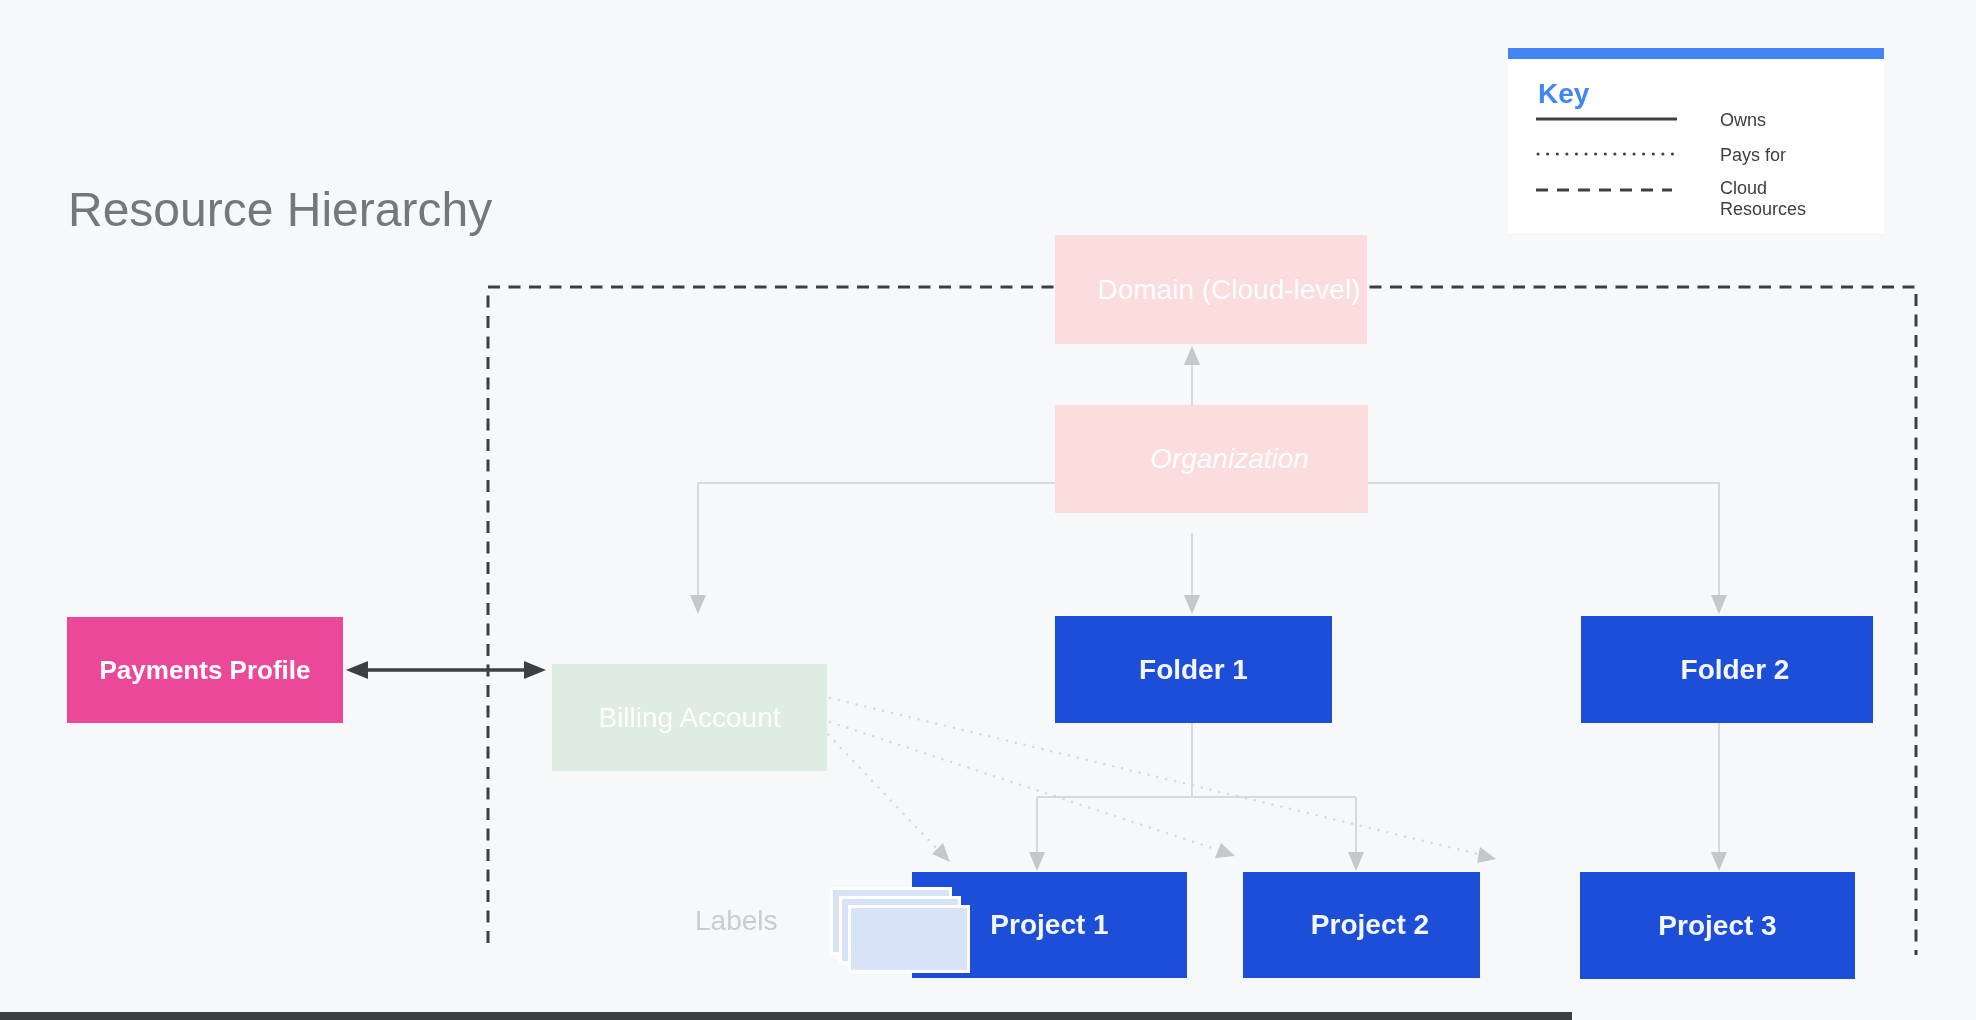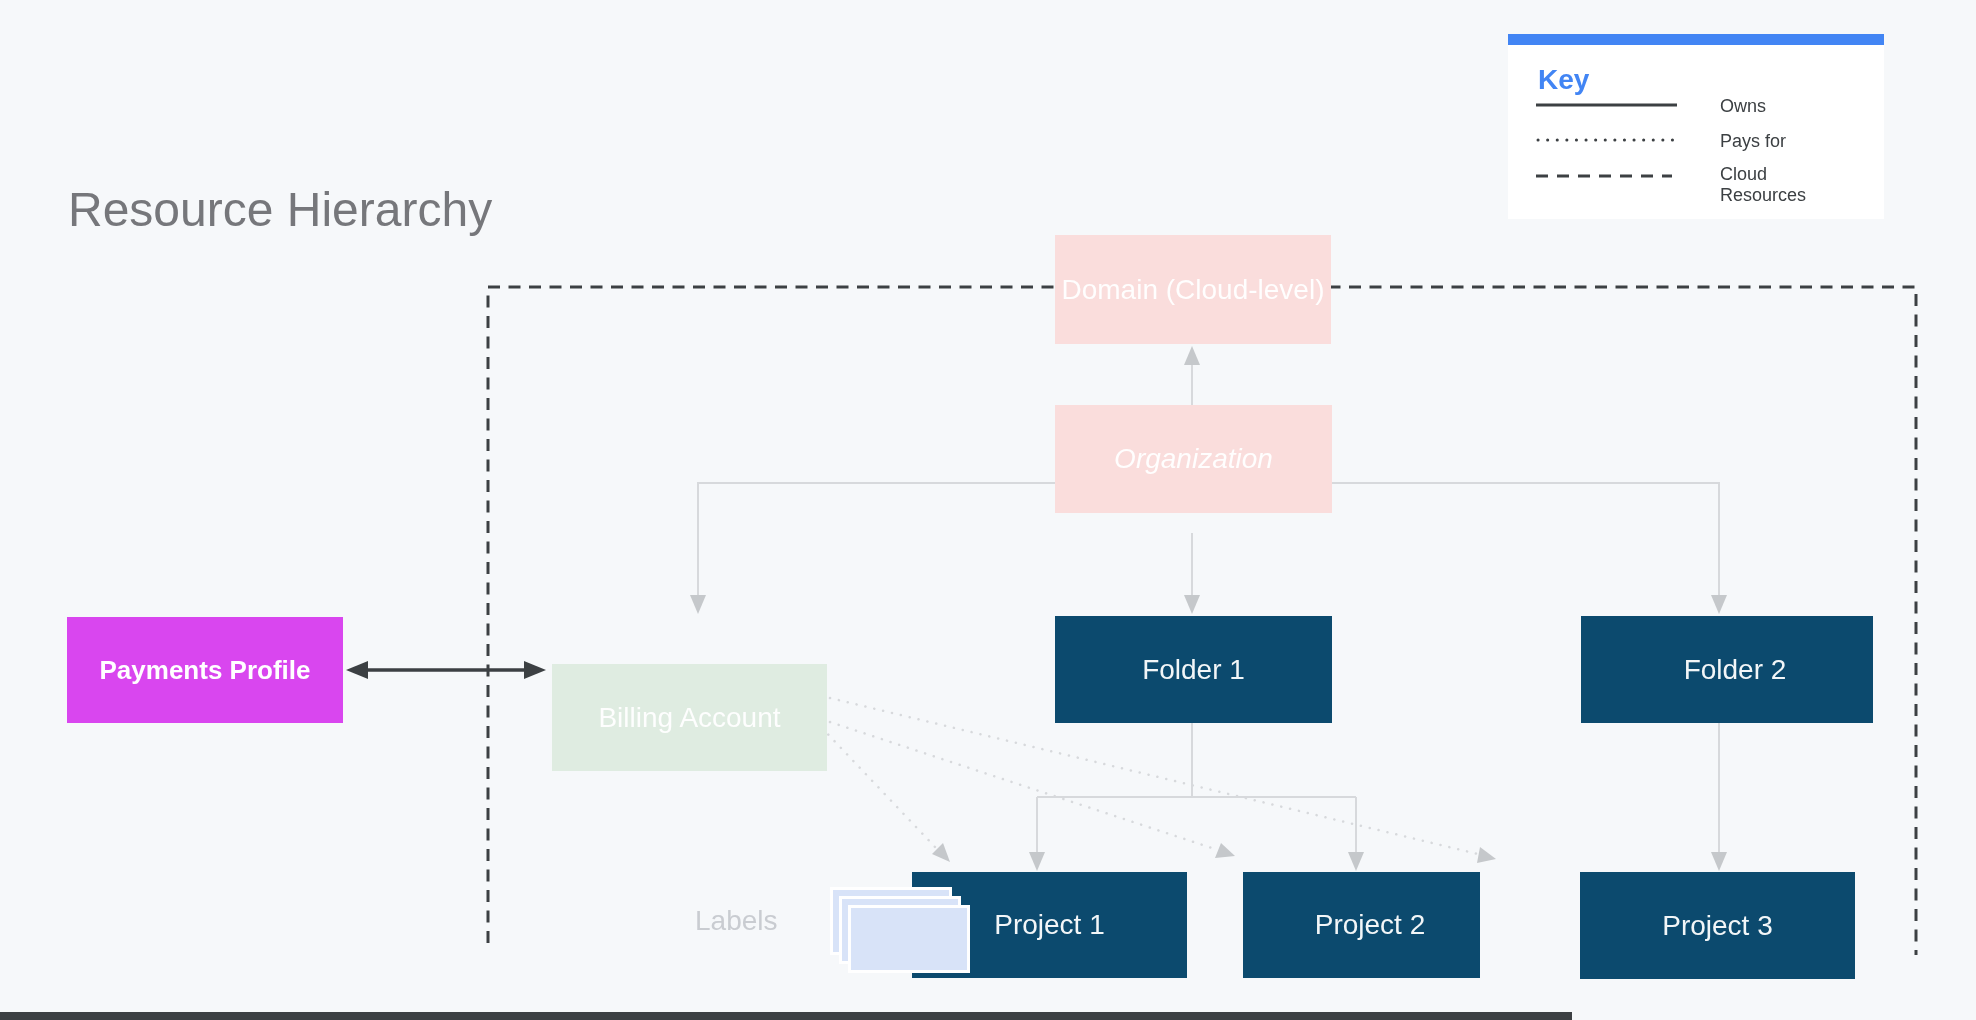--- a/index.html
+++ b/index.html
@@ -1,27 +1,27 @@
 <!DOCTYPE html>
 <html><head>
 <meta charset="utf-8">
 <style>
   html,body{margin:0;padding:0;}
   body{font-family:"Liberation Sans", sans-serif; background:#F6F8FA;}
   #stage{position:relative; width:1976px; height:1020px; background:#F6F8FA; overflow:hidden;}
   .page-title{position:absolute; left:68px; top:182px; font-size:48px; font-weight:400; color:#76777B; letter-spacing:0px;}
   .node{position:absolute; display:flex; align-items:center; justify-content:center; font-size:28px; color:rgba(255,255,255,0.95); text-align:center;}
-  .node.pink{background:#FADDDC;}
+  .node.pink{background:#FADDDC;padding-left:36px;}
   .node.green{background:#DFECE1;}
-  .node.blue{background:#0c4a6e;}
-  .node.yellow{background:#d946ef; font-weight:700; font-size:26px; color:#FFFFFF;}
+  .node.blue{background:#1d4ed8;font-weight:bold;}
+  .node.yellow{background:#ec4899; font-weight:700; font-size:26px; color:#FFFFFF;}
   .labels-caption{position:absolute; left:695px; top:905px; font-size:28px; color:#C9CCD1;}
   .svg-layer{position:absolute; left:0; top:0;}
   
-  .legend{position:absolute; left:1508px; top:34px; width:376px; height:185px; background:#FFFFFF;}
+  .legend{position:absolute; left:1508px; top:48px; width:376px; height:185px; background:#FFFFFF;}
   .legend .bar{position:absolute; left:0; top:0; width:376px; height:11px; background:#4285F4;}
   .legend .key-title{position:absolute; left:30px; top:30px; font-size:28px; font-weight:700; color:#4285F4;}
   .legend .lbl{position:absolute; left:212px; font-size:18px; font-weight:400; color:#3C4043; line-height:21px;}
   .legend svg{position:absolute; left:28px;}
   
   .cards{position:absolute; left:830px; top:887px; width:142px; height:86px; z-index:5;}
   .cards .card{position:absolute; width:116px; height:62px; background:#D8E3F8; border:3px solid #FFFFFF;}
   .bottom-bar{position:absolute; left:0px; top:1012px; width:1572px; height:8px; background:#3C4043;}
 </style>
 </head>

